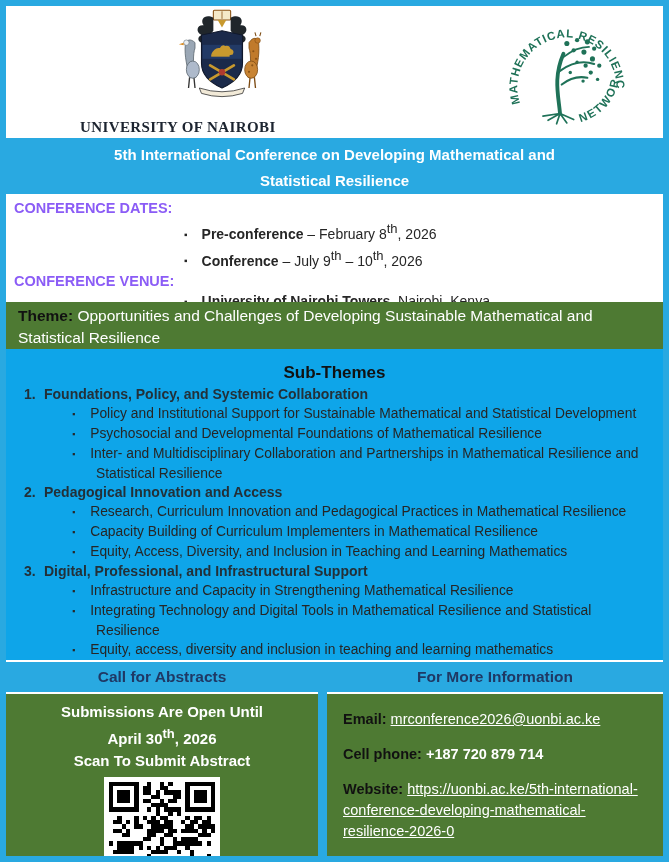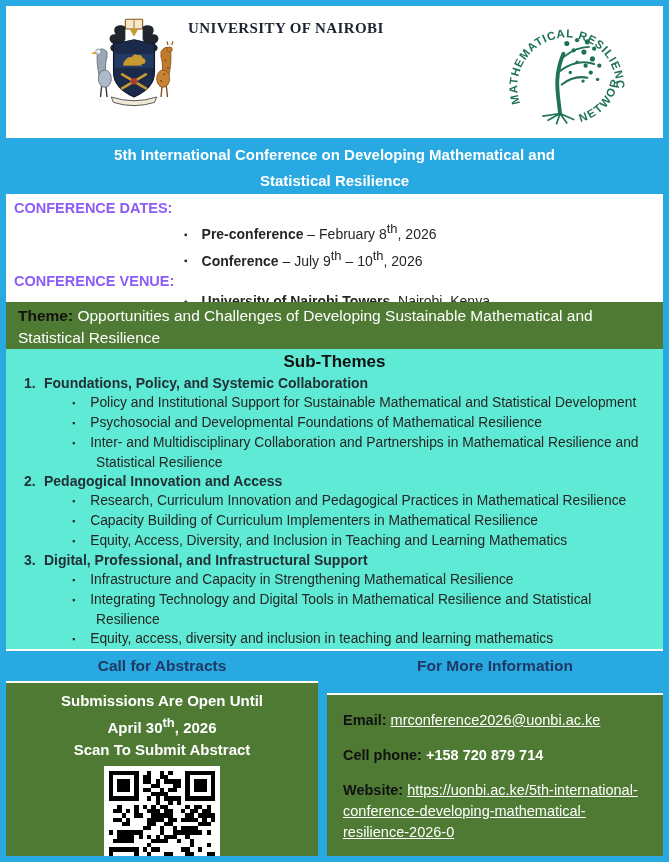--- a/index.html
+++ b/index.html
@@ -4,50 +4,50 @@
 <style>
   * { margin:0; padding:0; box-sizing:border-box; }
   html,body { background:#e8e8e8; }
   body { font-family:"Liberation Sans", sans-serif; }
   .page {
     width:669px; height:862px; margin:0 auto; background:#fff;
     border:6px solid #29a9e1; display:flex; flex-direction:column; overflow:hidden;
   }
   
   .logo-row { height:132px; display:flex; align-items:center; justify-content:space-between; padding:0 28px 0 74px; background:#fff; }
-  .uon-logo { display:flex; align-items:flex-start; }
+  .uon-logo { display:flex; flex-direction:column; align-items:flex-end; }
   .uon-caption { font-family:"Liberation Serif", serif; font-weight:bold; font-size:15px; color:#1c2430; letter-spacing:.4px; margin-top:2px; }
   .mrn-logo { width:138px; height:128px; }
   
   .title-banner { height:60px; background:#29a9e1; color:#ffffff; text-align:center; padding-top:4px; }
   .title-banner div { font-size:15px; font-weight:bold; line-height:26px; }
   
   .details { height:108px; padding:4px 8px 0 8px; background:#fff; color:#262626; }
   .sec-head { font-weight:bold; font-size:14.5px; color:#8b5cf6; line-height:20px; }
   .d-item { margin-left:170px; font-size:14px; line-height:21px; }
   .d-item::before { content:"▪"; font-size:10px; vertical-align:1px; margin-right:14px; color:#262626; }
   .b { font-weight:bold; }
   sup { font-size:13px; }
   
   .theme-band { height:50px; background:#4e7a33; color:#ffffff; font-size:15.5px; line-height:22px; padding:3px 12px 0 12px; }
   .theme-label { color:#111111; font-weight:bold; }
   
-  .subthemes { flex:1; background:#5eead4; padding:1px 10px 0 10px; color:#262626; }
+  .subthemes { flex:1; background:#0ea5e9; padding:12px 10px 0 10px; color:#262626; }
   .st-heading { text-align:center; font-size:17px; font-weight:bold; color:#111111; line-height:24px; }
   .st-title { font-size:14px; font-weight:bold; color:#233038; line-height:19px; display:flex; }
   .st-num { width:28px; padding-left:8px; flex:none; }
   .st-bullet { margin-left:56px; font-size:13.8px; line-height:19px; text-indent:-24px; padding-left:24px; }
   .st-bullet::before { content:"▪"; font-size:9px; vertical-align:1px; margin-right:15px; }
   
   .bottom { height:224px; background:#29a9e1; display:flex; border-top:2px solid #ffffff; }
   .col { display:flex; flex-direction:column; background:#ffffff; }
   .col-left { width:312px; }
   .col-gap { width:9px; background:#29a9e1; }
   .col-right { flex:1; }
-  .col-header { height:42px; background:#29a9e1; color:#1f3864; font-weight:bold; font-size:15.5px; text-align:center; line-height:30px; margin-bottom:2px; }
+  .col-header { height:30px; background:#29a9e1; color:#1f3864; font-weight:bold; font-size:15.5px; text-align:center; line-height:30px; margin-bottom:2px; }
   .col-panel { flex:1; background:#4e7a33; }
   .abs-panel { text-align:center; color:#ffffff; font-weight:bold; font-size:15px; padding-top:7px; }
   .abs-panel .ln { line-height:22px; }
   .qr-wrap { width:116px; height:116px; background:#ffffff; margin:5px auto 0 auto; padding:5px; }
   .qr-wrap svg { width:106px; height:106px; display:block; }
   .info-panel { padding:15px 16px 0 16px; font-size:14.5px; color:#ffffff; }
   .info-row { margin-bottom:14px; line-height:21px; }
   .info-label { color:#111111; font-weight:bold; }
   .info-link { color:#ffffff; text-decoration:underline; cursor:pointer; overflow-wrap:break-word; }
   .info-strong { color:#ffffff; font-weight:bold; }
@@ -201,21 +201,21 @@
       </div>
     </div>
     <div class="col-gap"></div>
     <div class="col col-right">
       <div class="col-header">For More Information</div>
       <div class="col-panel info-panel">
         <div class="info-row">
           <span class="info-label">Email: </span><a class="info-link">mrconference2026@uonbi.ac.ke</a>
         </div>
         <div class="info-row">
-          <span class="info-label">Cell phone: </span><span class="info-strong">+158 720 879 714</span>
+          <span class="info-label">Cell phone: </span><span class="info-strong">+187 720 879 714</span>
         </div>
         <div class="info-row">
           <span class="info-label">Website: </span><a class="info-link">https://uonbi.ac.ke/5th-international-conference-developing-mathematical-resilience-2026-0</a>
         </div>
       </div>
     </div>
   </div>
 
 </div>
 

